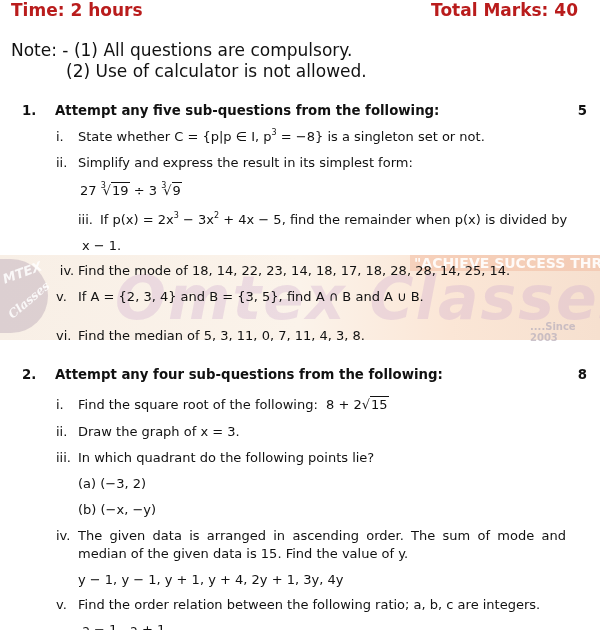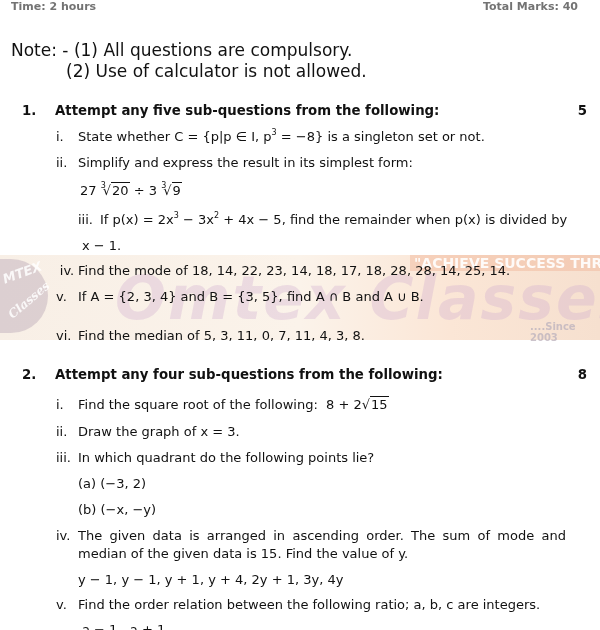--- a/index.html
+++ b/index.html
@@ -1,21 +1,21 @@
 <!DOCTYPE html>
 <html><head>
 <meta charset="utf-8">
 <style>
   html, body { margin:0; padding:0; }
   body {
     width:600px; height:630px; overflow:hidden; background:#ffffff;
     font-family:"DejaVu Sans", sans-serif; color:#111; font-size:13px;
     position:relative;
   }
-  .hdr { position:absolute; top:0; font-weight:bold; color:#737373; font-size:11px; }
+  .hdr { position:absolute; top:0; font-weight:bold; color:#b91c1c; font-size:17px; }
   .hdr.left { left:11px; }
   .hdr.right { right:22px; }
   .note { position:absolute; left:11px; font-size:17px; }
   .note1 { top:40px; }
   .note2 { top:61px; left:66px; }
   .qhead { position:absolute; left:22px; font-weight:bold; font-size:13.3px; }
   .qnum { position:absolute; left:0; }
   .qtitle { position:absolute; left:33px; white-space:nowrap; }
   .qmarks { position:absolute; font-weight:bold; right:13px; font-size:13.3px; }
   .sub { position:absolute; left:56px; font-size:13px; white-space:nowrap; }
@@ -72,21 +72,21 @@
 
 <div class="sub" style="top:129px;">
   <span class="lab">i.</span><span>State whether C = {p|p ∈ I, p</span><sup>3</sup><span> = −8} is a singleton set or not.</span>
 </div>
 
 <div class="sub" style="top:155px;">
   <span class="lab">ii.</span><span>Simplify and express the result in its simplest form:</span>
 </div>
 <div class="cont" style="top:183px;">
   <span>27</span>
-  <span class="root"><span class="idx">3</span>√<span class="over">20</span></span><span> ÷ 3 </span><span class="root"><span class="idx">3</span>√<span class="over">9</span></span>
+  <span class="root"><span class="idx">3</span>√<span class="over">19</span></span><span> ÷ 3 </span><span class="root"><span class="idx">3</span>√<span class="over">9</span></span>
 </div>
 
 <div class="sub" style="top:212px;margin-left:22px;">
   <span class="lab">iii.</span><span>If p(x) = 2x</span><sup>3</sup><span> − 3x</span><sup>2</sup><span> + 4x − 5, find the remainder when p(x) is divided by</span>
 </div>
 <div class="cont" style="top:238px;left:82px;">x − 1.</div>
 
 <div class="sub" style="top:263px;text-align:center;">
   <span class="lab">iv.</span><span>Find the mode of 18, 14, 22, 23, 14, 18, 17, 18, 28, 28, 14, 25, 14.</span>
 </div>

